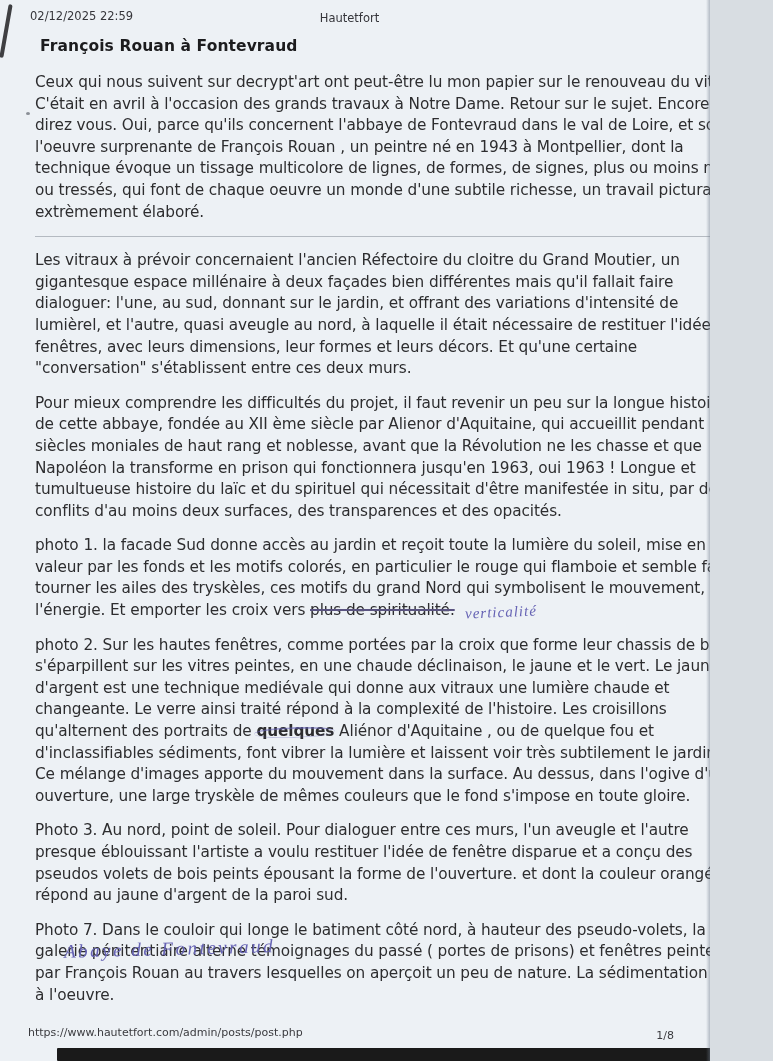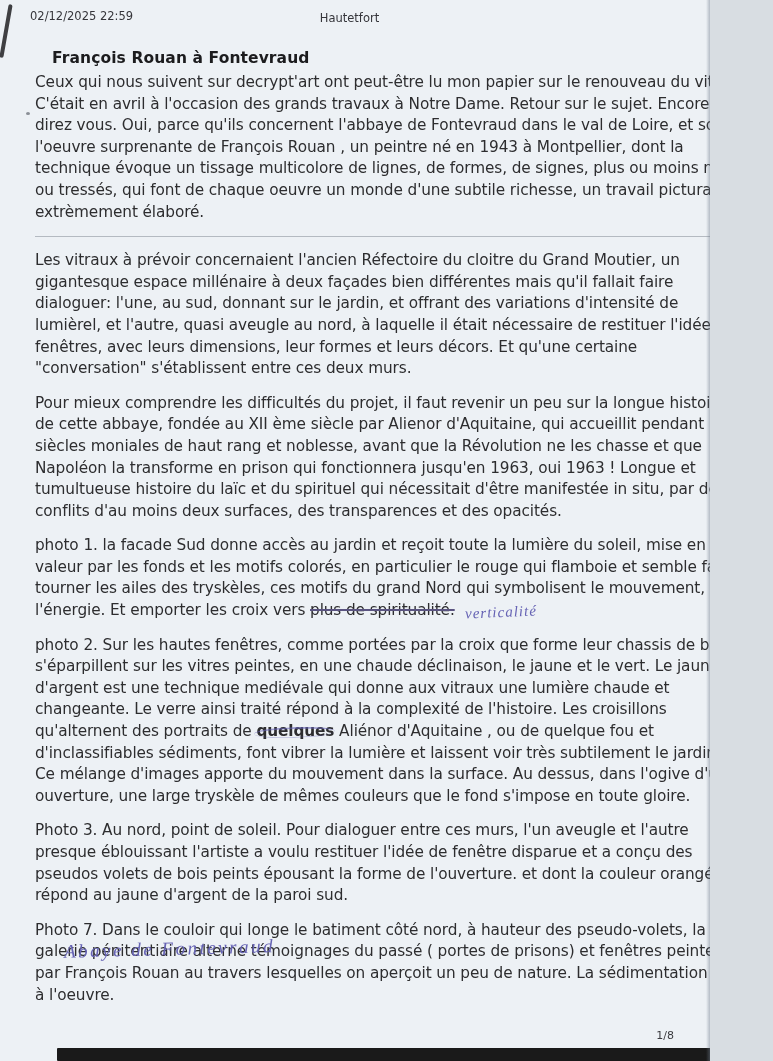--- a/index.html
+++ b/index.html
@@ -39,21 +39,21 @@
   
   .print-header-date{
     position:absolute;left:30px;top:9px;font-size:11.5px;color:#35353a;
   }
   .print-header-site{
     position:absolute;left:0;right:11px;top:11px;text-align:center;
     font-size:11.5px;color:#35353a;
   }
   
   .article-title{
-    position:absolute;left:36px;top:33px;margin:16px;
+    position:absolute;left:36px;top:33px;margin:4px;
     font-size:15.5px;font-weight:bold;color:#1c1c1e;letter-spacing:.1px;
   }
   
   .article-body{
     position:absolute;left:35px;top:72px;width:708px;
     font-size:15.3px;line-height:21.6px;letter-spacing:-.1px;
   }
   .article-body p{margin:0 0 13px 0;}
   .section-divider{
     border:none;border-top:1px solid var(--divider);
@@ -121,17 +121,18 @@
     <p>Les vitraux à prévoir concernaient l'ancien Réfectoire du cloitre du Grand Moutier, un gigantesque espace  millénaire à deux façades bien différentes mais qu'il fallait faire dialoguer: l'une, au sud, donnant sur le jardin,  et offrant des variations d'intensité de lumièrel, et l'autre, quasi aveugle au nord,  à laquelle il était nécessaire de restituer l'idée de fenêtres, avec leurs dimensions, leur formes et leurs décors. Et qu'une certaine "conversation" s'établissent entre ces deux murs.</p>
     <p>Pour mieux comprendre les difficultés du projet, il faut revenir un peu sur la longue histoire de cette abbaye, fondée au XII ème siècle par Alienor d'Aquitaine, qui accueillit pendant 7 siècles moniales de haut rang et noblesse, avant que la Révolution ne les chasse et que Napoléon la transforme en prison qui fonctionnera jusqu'en 1963, oui 1963 ! Longue et tumultueuse histoire  du laïc  et du spirituel qui nécessitait d'être manifestée in situ, par des  conflits d'au moins deux surfaces, des transparences et des opacités.</p>
     <p><span>photo 1. la facade Sud donne accès au jardin et reçoit toute la lumière du soleil, mise en valeur par les fonds et les motifs colorés, en particulier le rouge  qui flamboie et semble faire tourner les ailes des tryskèles, ces motifs du grand Nord qui symbolisent le mouvement, l'énergie. Et emporter les croix vers </span><span class="struck">plus de spiritualité.</span><span class="handwriting annotation-inline">verticalité</span></p>
     <p><span>photo 2. Sur les hautes fenêtres, comme portées par  la croix que forme leur chassis de bois, s'éparpillent sur les vitres peintes, en une  chaude déclinaison, le jaune et le vert. Le jaune d'argent est une technique mediévale qui donne aux vitraux une lumière chaude et changeante. Le verre ainsi traité  répond à la complexité de l'histoire. Les croisillons  qu'alternent des portraits de </span><span class="scribbled">quelques</span><span> Aliénor d'Aquitaine , ou  de quelque fou et d'inclassifiables sédiments, font vibrer la lumière et laissent voir très subtilement le jardin.  Ce mélange d'images apporte du mouvement dans la surface. Au dessus, dans l'ogive d'une ouverture, une large tryskèle de mêmes couleurs que le fond s'impose en toute gloire.</span></p>
     <p>Photo 3. Au nord, point de soleil. Pour dialoguer entre ces murs, l'un aveugle et l'autre presque éblouissant l'artiste a voulu restituer l'idée de fenêtre  disparue et a conçu des pseudos volets de bois peints épousant la forme de l'ouverture. et dont la couleur orangée répond au jaune d'argent de la paroi sud.</p>
     <p>Photo 7. Dans le couloir qui longe le batiment côté nord, à hauteur des pseudo-volets, la galerie pénitentiaire alterne témoignages du passé ( portes de prisons) et fenêtres peintes par François Rouan au travers lesquelles on aperçoit un peu de nature. La sédimentation est à l'oeuvre.</p>
   </div>
 
   <div class="signature handwriting">Abaye de Fontevraud</div>
 
+  <span class="footer-url">https://www.hautetfort.com/admin/posts/post.php</span>
   <span class="page-indicator">1/8</span>
 
   <div class="bottom-bar"></div>
   <div class="right-edge-shadow"></div>
 </div>
 
 </body></html>

